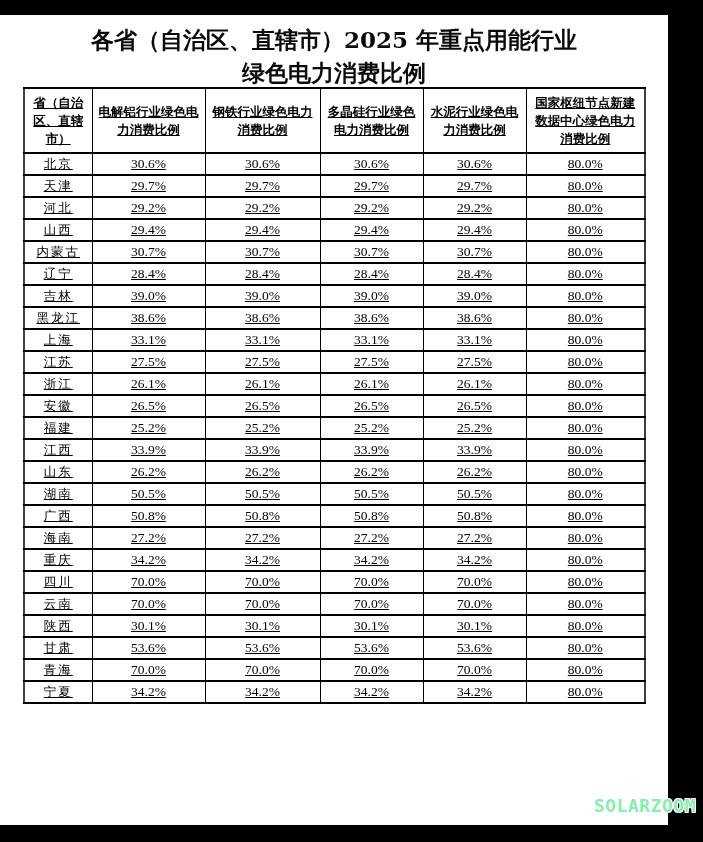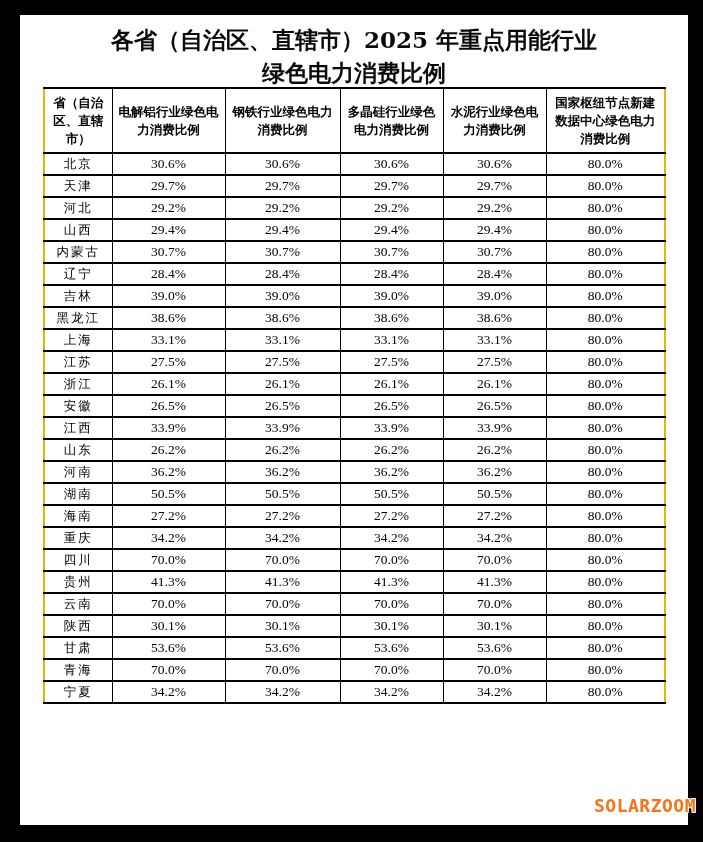--- a/index.html
+++ b/index.html
@@ -6,21 +6,21 @@
   body {
     width: 703px;
     height: 842px;
     background: #000;
     position: relative;
     font-family: "DejaVu Sans", "Liberation Sans", sans-serif;
     overflow: hidden;
   }
   .page {
     position: absolute;
-    left: 20px;
+    left: 0;
     top: 15px;
     width: 668px;
     height: 810px;
     background: #ffffff;
     color: #000;
   }
   .title {
     margin-top: 8px;
     text-align: center;
     font-family: "DejaVu Serif", "Liberation Serif", serif;
@@ -29,21 +29,22 @@
     line-height: 33px;
     color: #0a0a0a;
   }
   table.main {
     position: absolute;
     left: 23px;
     top: 72px;
     width: 621px;
     border-collapse: collapse;
     table-layout: fixed;
-    border: 2px solid #eab308;
+    border: 2px solid #404040;
+    text-decoration: underline;
   }
   th, td {
     border-left: 1px solid #000;
     border-right: 1px solid #000;
     border-top: 2px solid #000;
     border-bottom: 2px solid #000;
     text-align: center;
     vertical-align: middle;
     padding: 0;
     overflow: hidden;
@@ -199,52 +200,60 @@
         </tr>
         <tr>
           <td class="province">安徽</td>
           <td class="value">26.5%</td>
           <td class="value">26.5%</td>
           <td class="value">26.5%</td>
           <td class="value">26.5%</td>
           <td class="value">80.0%</td>
         </tr>
         <tr>
+          <td class="province">福建</td>
+          <td class="value">25.2%</td>
+          <td class="value">25.2%</td>
+          <td class="value">25.2%</td>
+          <td class="value">25.2%</td>
+          <td class="value">80.0%</td>
+        </tr>
+        <tr>
           <td class="province">江西</td>
           <td class="value">33.9%</td>
           <td class="value">33.9%</td>
           <td class="value">33.9%</td>
           <td class="value">33.9%</td>
           <td class="value">80.0%</td>
         </tr>
         <tr>
           <td class="province">山东</td>
           <td class="value">26.2%</td>
           <td class="value">26.2%</td>
           <td class="value">26.2%</td>
           <td class="value">26.2%</td>
           <td class="value">80.0%</td>
         </tr>
         <tr>
-          <td class="province">河南</td>
-          <td class="value">36.2%</td>
-          <td class="value">36.2%</td>
-          <td class="value">36.2%</td>
-          <td class="value">36.2%</td>
-          <td class="value">80.0%</td>
-        </tr>
-        <tr>
           <td class="province">湖南</td>
           <td class="value">50.5%</td>
           <td class="value">50.5%</td>
           <td class="value">50.5%</td>
           <td class="value">50.5%</td>
           <td class="value">80.0%</td>
         </tr>
         <tr>
+          <td class="province">广西</td>
+          <td class="value">50.8%</td>
+          <td class="value">50.8%</td>
+          <td class="value">50.8%</td>
+          <td class="value">50.8%</td>
+          <td class="value">80.0%</td>
+        </tr>
+        <tr>
           <td class="province">海南</td>
           <td class="value">27.2%</td>
           <td class="value">27.2%</td>
           <td class="value">27.2%</td>
           <td class="value">27.2%</td>
           <td class="value">80.0%</td>
         </tr>
         <tr>
           <td class="province">重庆</td>
           <td class="value">34.2%</td>
@@ -255,28 +264,20 @@
         </tr>
         <tr>
           <td class="province">四川</td>
           <td class="value">70.0%</td>
           <td class="value">70.0%</td>
           <td class="value">70.0%</td>
           <td class="value">70.0%</td>
           <td class="value">80.0%</td>
         </tr>
         <tr>
-          <td class="province">贵州</td>
-          <td class="value">41.3%</td>
-          <td class="value">41.3%</td>
-          <td class="value">41.3%</td>
-          <td class="value">41.3%</td>
-          <td class="value">80.0%</td>
-        </tr>
-        <tr>
           <td class="province">云南</td>
           <td class="value">70.0%</td>
           <td class="value">70.0%</td>
           <td class="value">70.0%</td>
           <td class="value">70.0%</td>
           <td class="value">80.0%</td>
         </tr>
         <tr>
           <td class="province">陕西</td>
           <td class="value">30.1%</td>
@@ -306,13 +307,13 @@
           <td class="value">34.2%</td>
           <td class="value">34.2%</td>
           <td class="value">34.2%</td>
           <td class="value">34.2%</td>
           <td class="value">80.0%</td>
         </tr>
       </tbody>
   </table>
 </div>
 
-<div class="watermark" style="color: #f97316;">SOLARZOOM</div>
+<div class="watermark" style="color: #86efac;">SOLARZOOM</div>
 
 </body></html>

